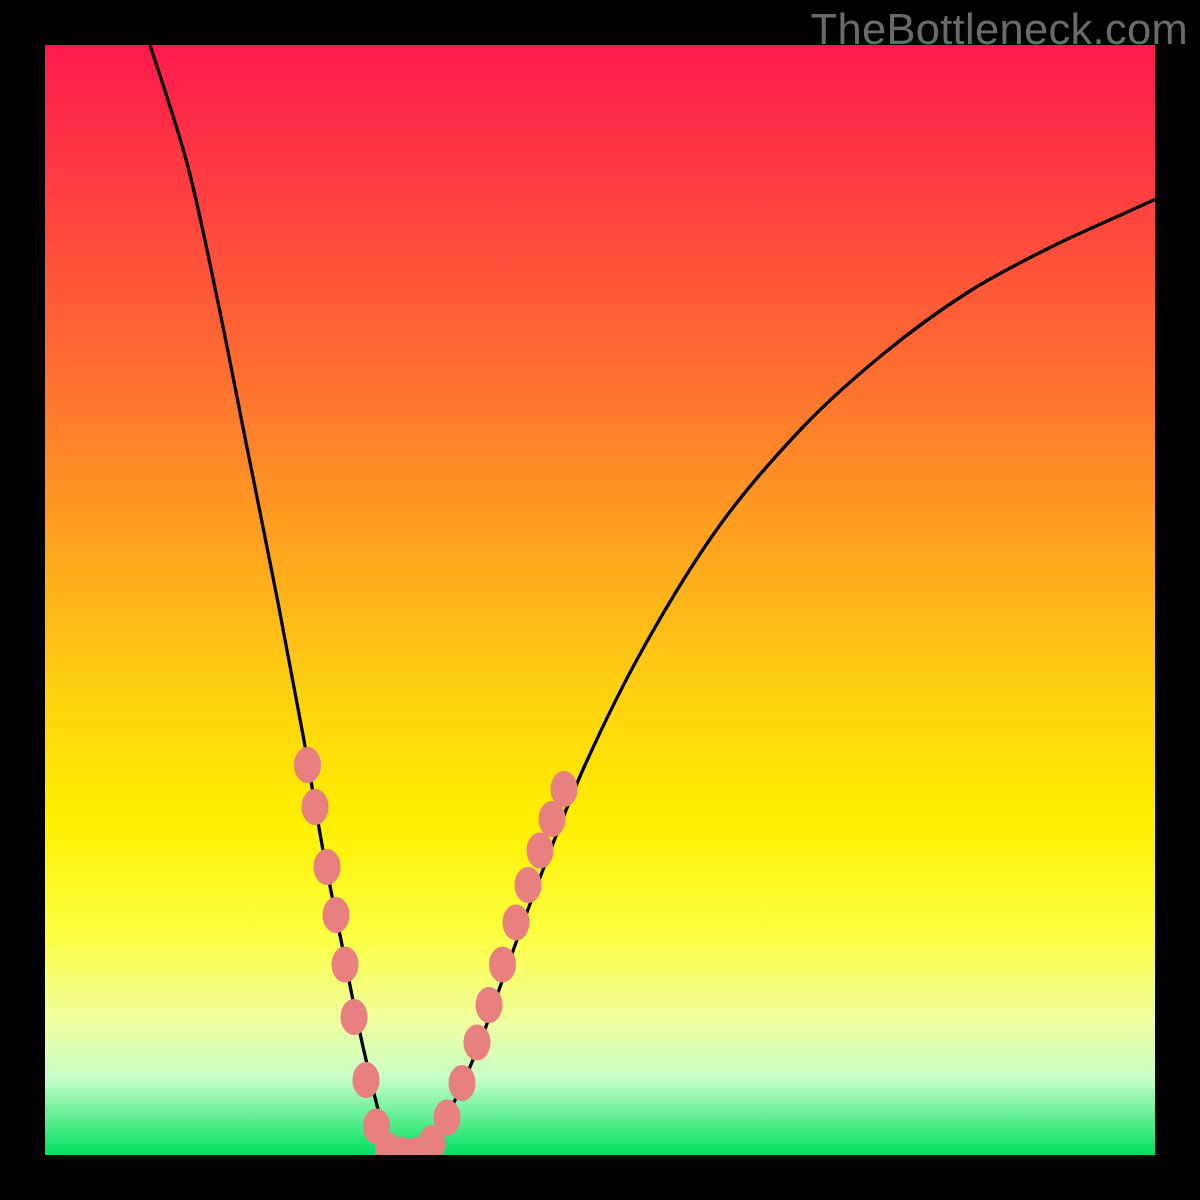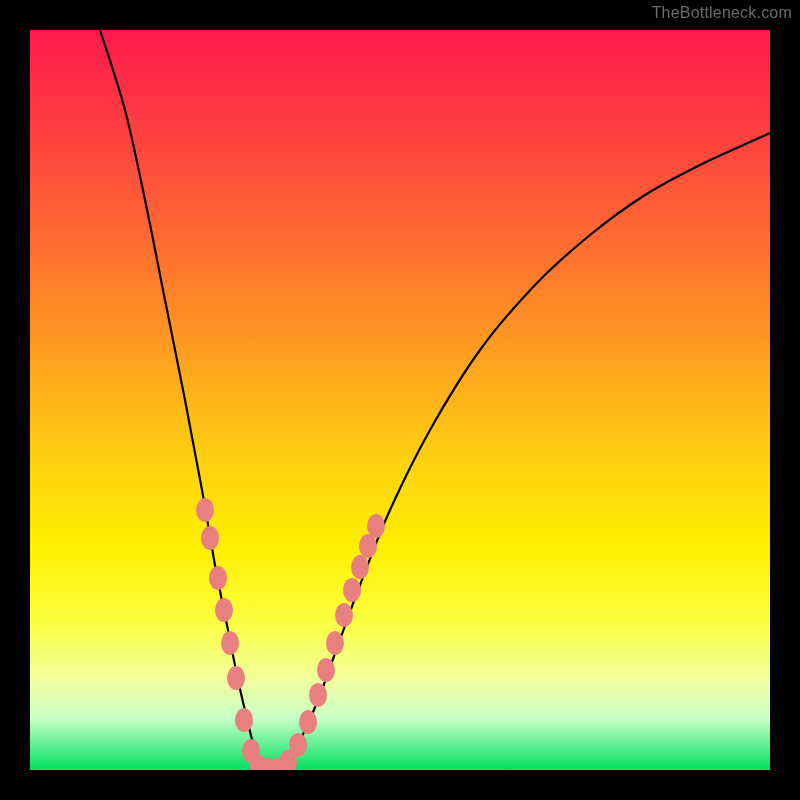--- a/index.html
+++ b/index.html
@@ -34,21 +34,21 @@
       #f0ffa0 88%,
       #c8ffc8 93%,
       #00e060 100%
     );
   }
   .watermark {
     position: absolute;
     top: 4px;
     right: 8px;
     color: #6a6a6a;
-    font-size: 16px;
+    font-size: 29px;
     font-weight: 500;
     letter-spacing: 0.2px;
     user-select: none;
   }
   svg.plot {
     position: absolute;
     left: 0; top: 0;
     width: 740px;
     height: 740px;
   }

